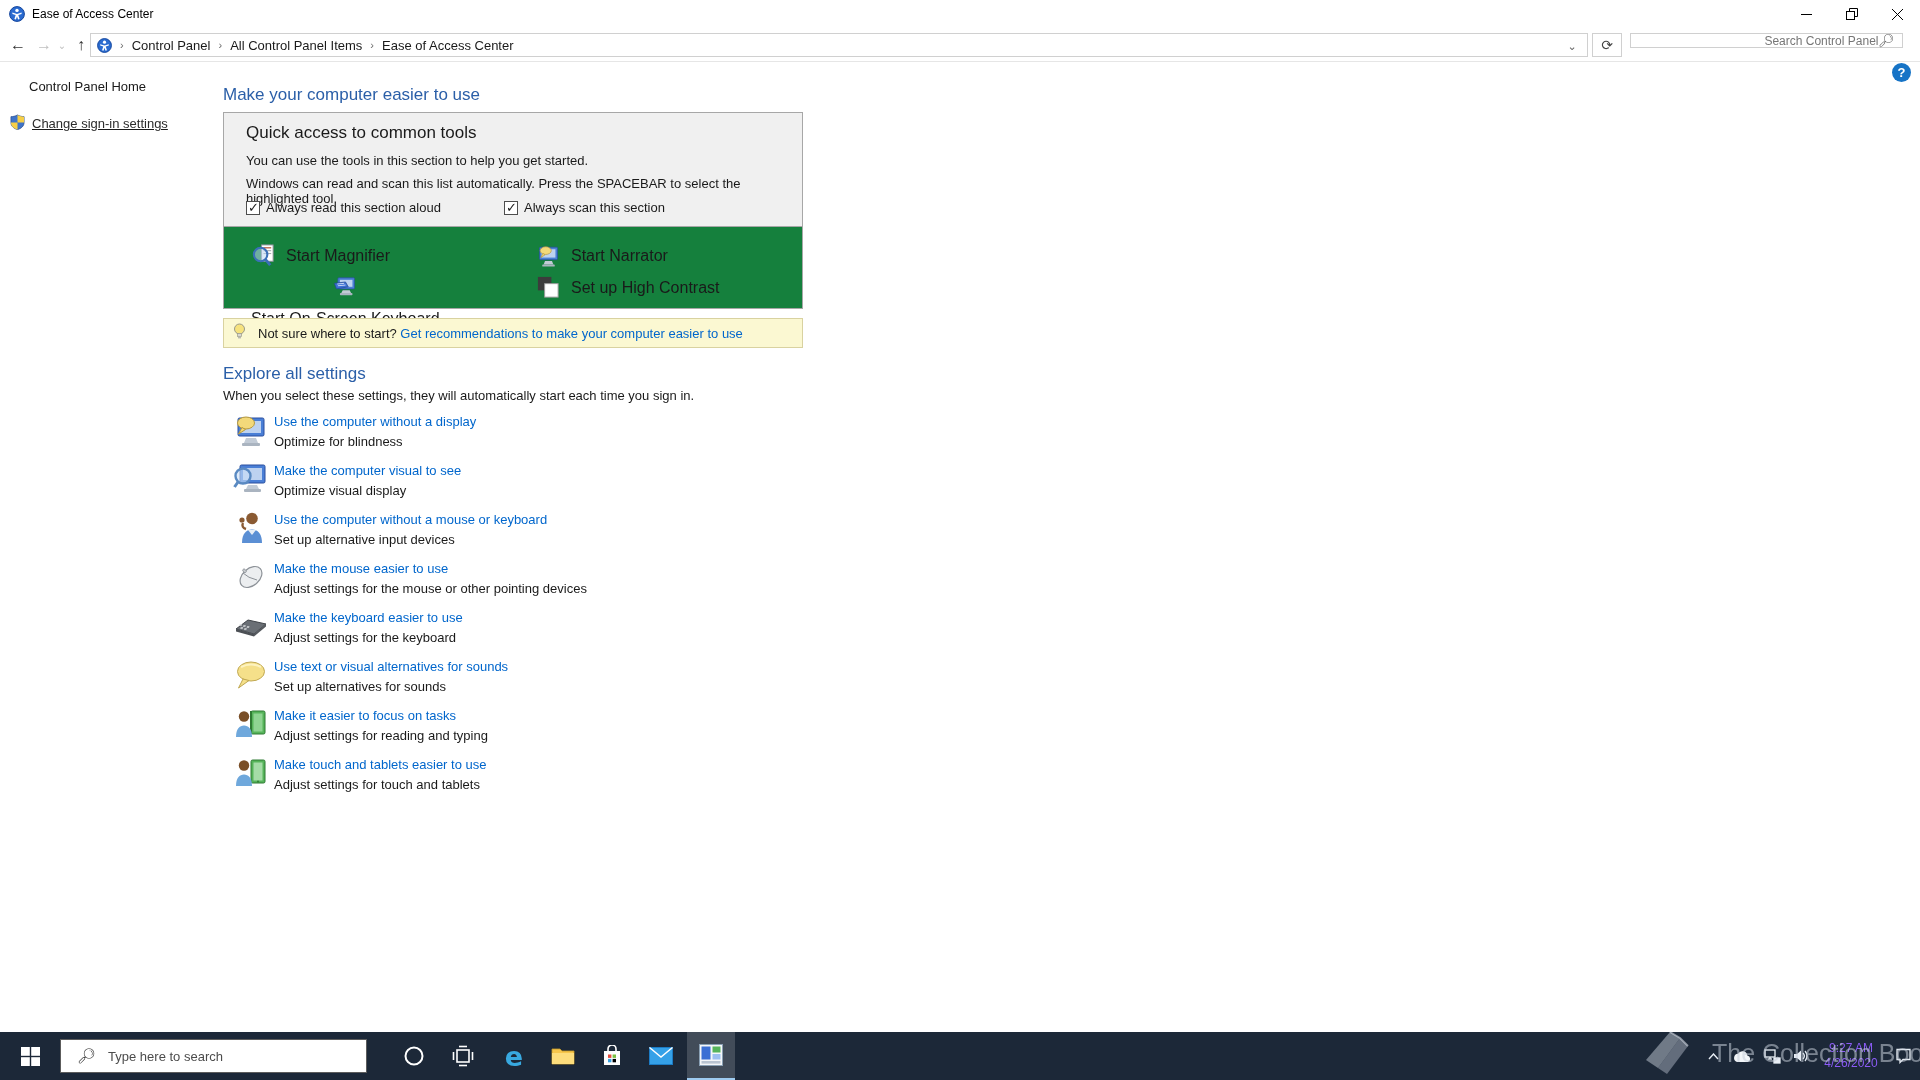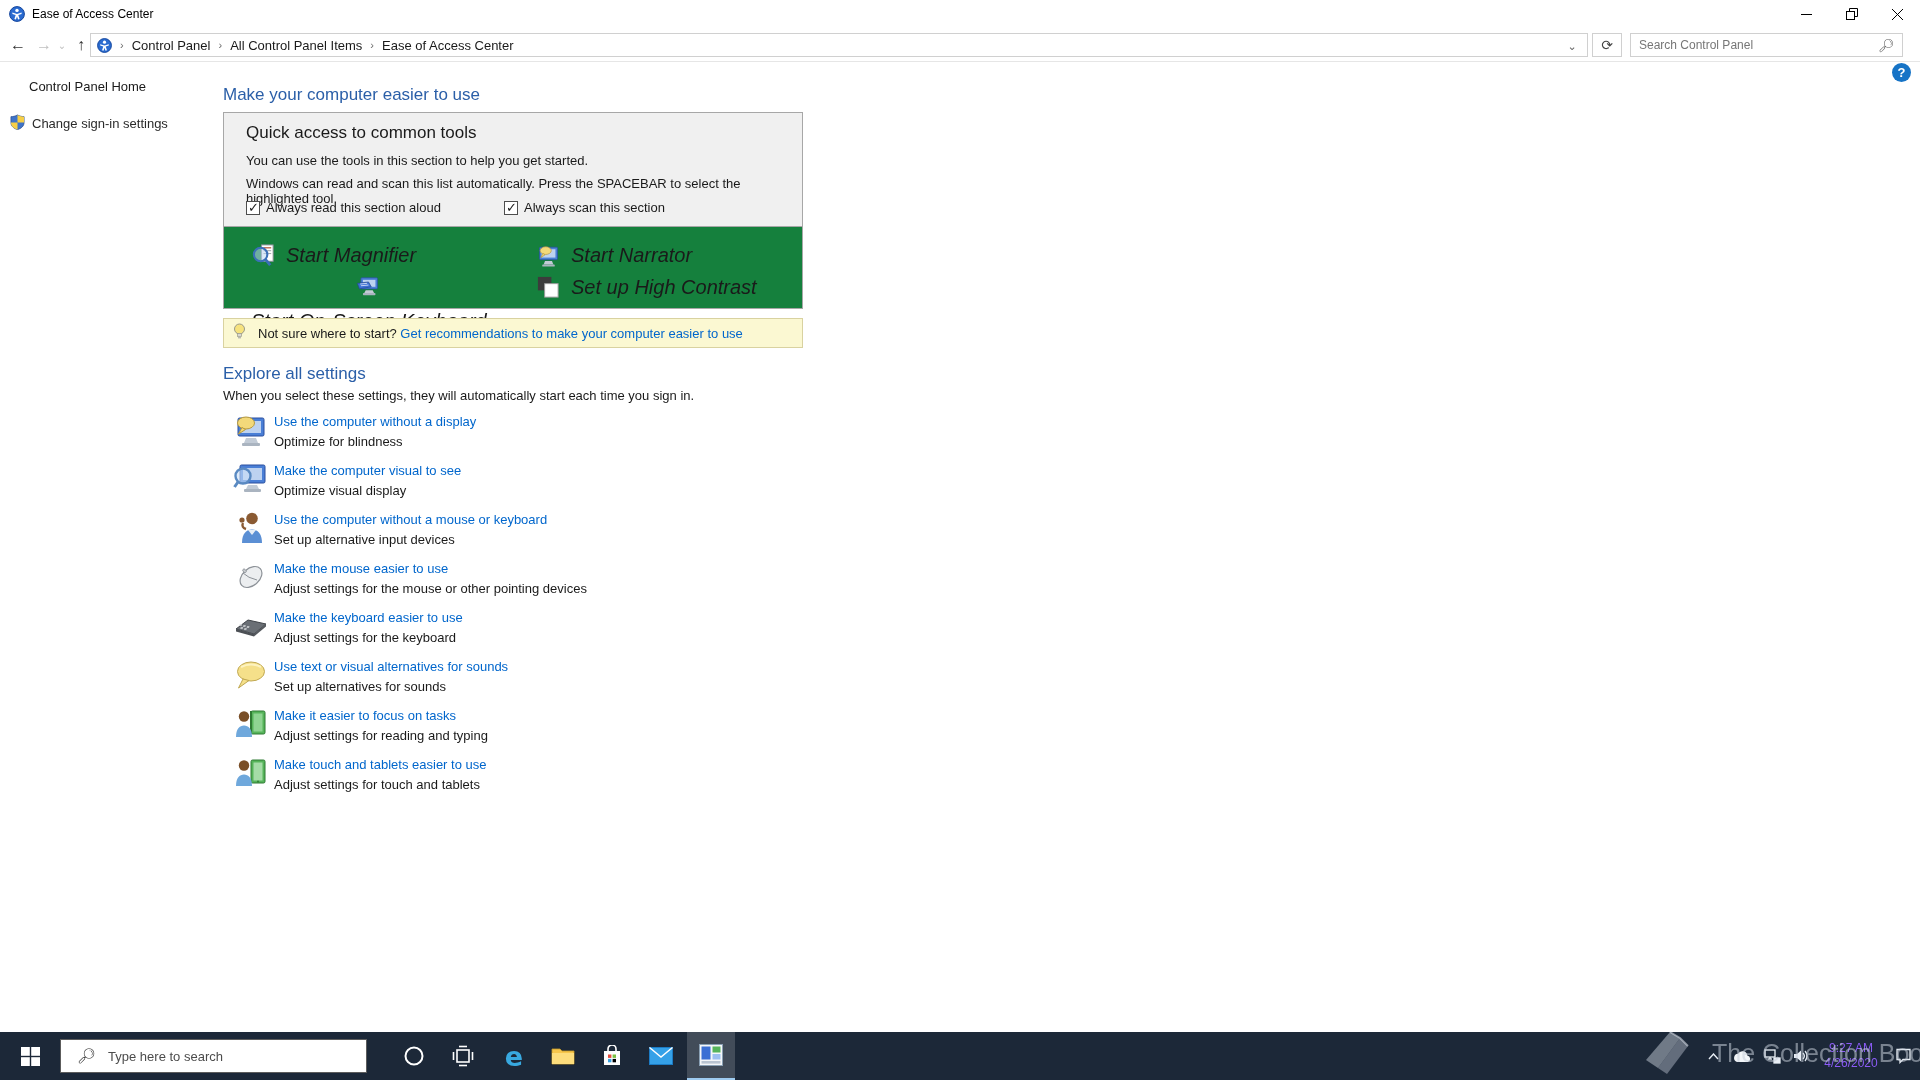--- a/index.html
+++ b/index.html
@@ -16,43 +16,43 @@
   
   .navbar { position:absolute; left:0; top:28px; width:1920px; height:34px; background:#ffffff; border-bottom:1px solid #e6e6e6; }
   .navbtn { position:absolute; top:3px; height:28px; display:flex; align-items:center; justify-content:center; font-size:16px; color:#333; }
   .navbtn.disabled { color:#c0c0c0; }
   .addressbox { position:absolute; left:90px; top:5px; width:1498px; height:24px; background:#fff; border:1px solid #d0d0d0; display:flex; align-items:center; }
   .addressbox .crumb-icon { width:15px; height:15px; margin-left:6px; flex:0 0 auto; }
   .crumb-sep { color:#6b6b6b; font-size:11px; padding:0 8px; }
   .crumb { color:#1a1a1a; font-size:13px; white-space:nowrap; }
   .addr-dropdown { position:absolute; right:4px; top:4px; width:22px; height:16px; color:#666; font-size:11px; text-align:center; line-height:16px; }
   .refreshbox { position:absolute; left:1592px; top:5px; width:30px; height:24px; border:1px solid #d0d0d0; background:#fff; color:#444; font-size:14px; display:flex; align-items:center; justify-content:center; }
-  .searchbox { position:absolute; left:1630px; top:5px; width:273px; height:24px; border:1px solid #d0d0d0; background:#fff; display:flex; align-items:center; }
+  .searchbox { position:absolute; left:1630px; top:5px; width:273px; height:15px; border:1px solid #d0d0d0; background:#fff; display:flex; align-items:center;text-align:right; }
   .searchbox .ph { color:#767676; font-size:12px; margin-left:8px; flex:1 1 auto; }
   .searchbox .mag { color:#5a5a5a; font-size:13px; margin-right:7px; transform:scaleX(-1); }
 
   .helpbtn { position:absolute; left:1892px; top:63px; width:19px; height:19px; border-radius:50%; background:#1673c6; color:#fff; font-size:13px; font-weight:bold; text-align:center; line-height:19px; }
 
   
   .side-home { position:absolute; left:29px; top:79px; font-size:13px; color:#1a1a1a; }
-  .side-signin { position:absolute; left:10px; top:114px; display:flex; align-items:center; gap:7px; }
+  .side-signin { position:absolute; left:10px; top:114px; display:flex; align-items:center; gap:7px;text-decoration:underline; }
   .side-signin .label { font-size:13px; color:#2b2b2b; }
 
   
   .page-title { position:absolute; left:223px; top:85px; font-size:17px; color:#2b5fa8; }
   .quickbox { position:absolute; left:223px; top:112px; width:580px; height:197px; border:1px solid #a7a7a7; background:#15803d; }
   .quickbox .graytop { position:absolute; left:0; top:0; right:0; height:114px; background:#f0f0f0; border-bottom:1px solid #a7a7a7; }
   .qa-heading { position:absolute; left:22px; top:10px; font-size:17px; color:#1a1a1a; }
   .qa-line1 { position:absolute; left:22px; top:40px; font-size:13px; }
   .qa-line2 { position:absolute; left:22px; top:63px; font-size:13px; }
   .qa-check { position:absolute; top:87px; display:flex; align-items:center; gap:6px; }
   .checkbox { width:14px; height:14px; border:1px solid #4d4d4d; background:#fff; position:relative; flex:0 0 auto; }
   .checkbox.checked::after { content:"✓"; position:absolute; left:1px; top:-2px; font-size:13px; color:#1a1a1a; }
   .tool-link { position:absolute; display:flex; align-items:center; gap:10px; color:#1a1a1a; cursor:pointer; }
-  .tool-link .tl-label { font-size:20px;font-style:italic; }
+  .tool-link .tl-label { font-size:16px; }
   .tool-link svg { display:block; }
 
   .tipbar { position:absolute; left:223px; top:318px; width:580px; height:30px; background:#fbf8d2; border:1px solid #d9d2a0; display:flex; align-items:center; }
   .tipbar .bulb { margin-left:9px; margin-right:12px; }
   .tipbar .tip-text { font-size:13px; color:#1a1a1a; }
   .tipbar a, .link { color:#0066cc; text-decoration:none; cursor:pointer; }
 
   .explore-title { position:absolute; left:223px; top:364px; font-size:17px; color:#2b5fa8; }
   .explore-sub { position:absolute; left:223px; top:388px; font-size:13px; }
   .explore-item { position:absolute; left:233px; width:640px; height:46px; }

